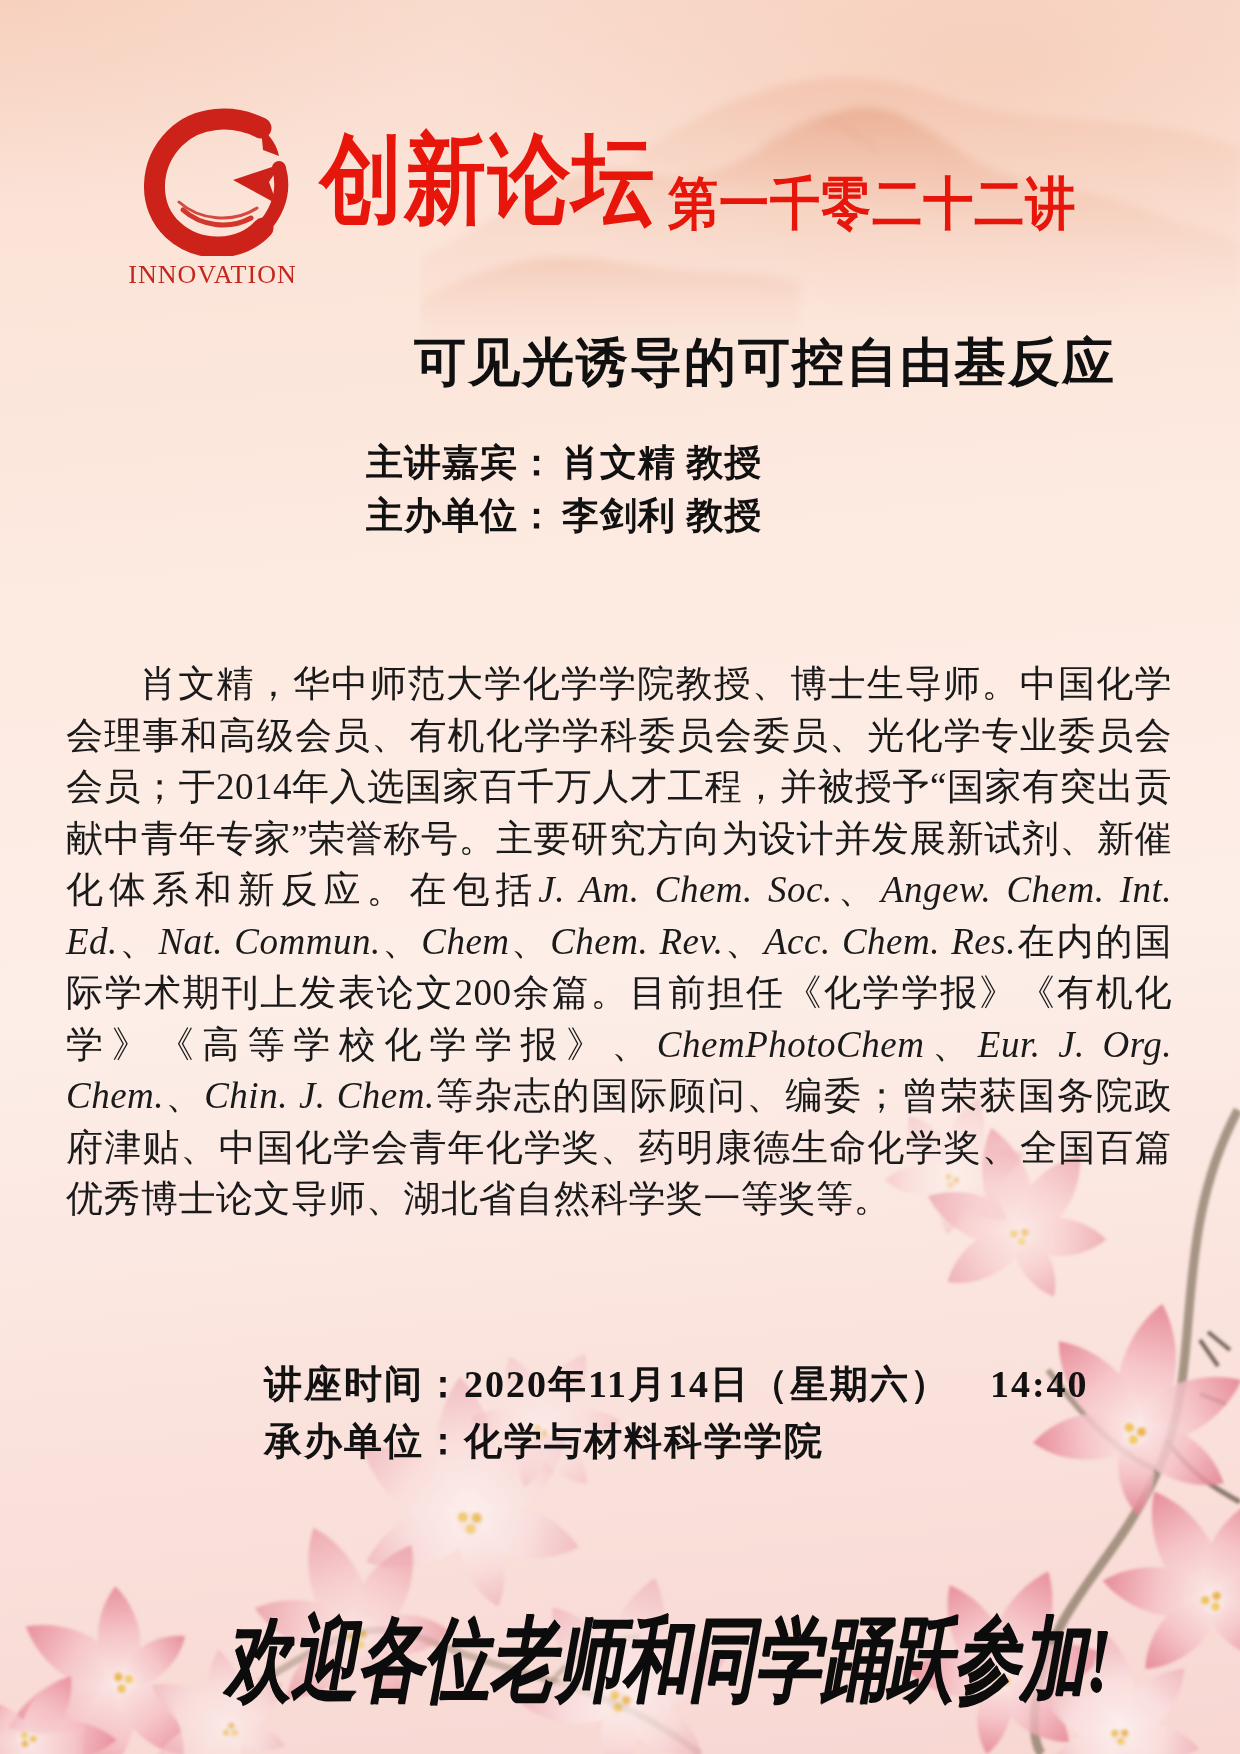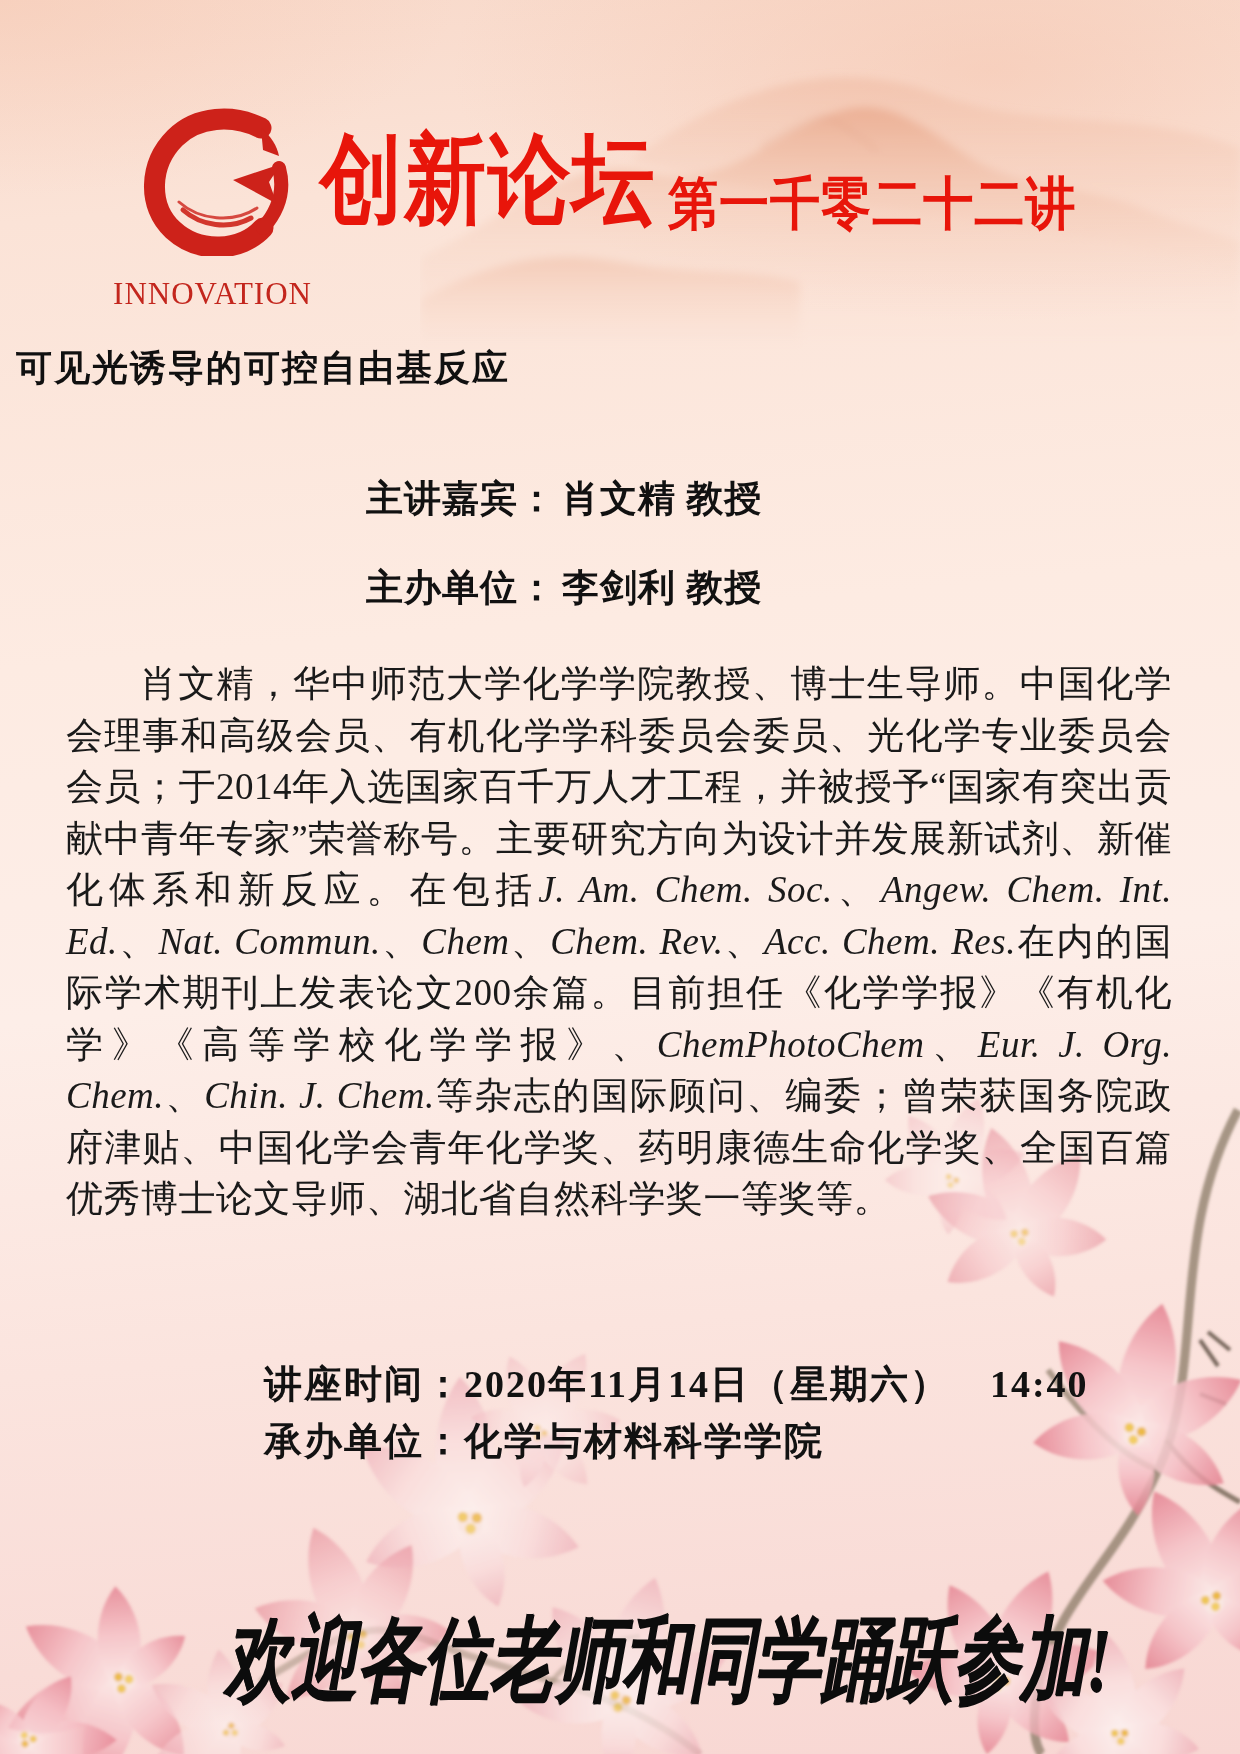--- a/index.html
+++ b/index.html
@@ -13,46 +13,46 @@
       radial-gradient(ellipse 700px 300px at 0% 0%, rgba(246,196,172,.40), rgba(246,196,172,0) 65%),
       linear-gradient(175deg,#f8d9ca 0%,#fbe3d7 12%,#fdebe2 36%,#fdeee8 55%,#fbe4de 74%,#f9dcd7 90%,#f8d7d3 100%);
     font-family:"Liberation Serif","DejaVu Serif",serif;
     color:#191919;
   }
   .art{position:absolute;pointer-events:none;}
   
   .logo{position:absolute;left:100px;top:106px;width:225px;text-align:center;}
   .logo svg{display:block;margin:0 auto;}
   .logo-word{
-    margin-top:20px;font-family:"Liberation Serif",serif;
-    font-size:31px;color:#c3261d;letter-spacing:1px;font-weight:400;
+    margin-top:4px;font-family:"Liberation Serif",serif;
+    font-size:26px;color:#c3261d;letter-spacing:1px;font-weight:400;
   }
   .forum-title{
     position:absolute;left:320px;top:126px;
     font-family:"Liberation Sans","DejaVu Sans",sans-serif;
     font-weight:900;font-size:98px;line-height:1.1;color:#e8150a;
     transform:scaleX(.84);transform-origin:left center;letter-spacing:2px;
     white-space:nowrap;
   }
   .lecture-no{
     position:absolute;left:668px;top:172px;
     font-family:"Liberation Sans","DejaVu Sans",sans-serif;
     font-weight:900;font-size:57px;line-height:1.1;color:#e8150a;
     transform:scaleX(.88);transform-origin:left center;letter-spacing:1px;
     white-space:nowrap;
   }
   
   .talk-title{
-    position:absolute;left:0;right:124px;top:328px;margin:16px;
-    text-align:left;font-size:36px;font-weight:700;color:#101010;
+    position:absolute;left:0;right:124px;top:328px;margin:0;
+    text-align:right;font-size:52px;font-weight:700;color:#101010;
     letter-spacing:2px;white-space:nowrap;
   }
   
   .people{position:absolute;left:366px;top:436px;font-size:37px;font-weight:600;line-height:53px;letter-spacing:1px;color:#111;}
-  .people .line{white-space:nowrap;margin-top:36px;}
+  .people .line{white-space:nowrap;}
   .people .val{margin-left:6px;}
   
   .bio{
     position:absolute;left:50px;right:52px;top:642px;margin:16px;
     font-size:37px;line-height:51.5px;text-align:justify;
     text-indent:2em;color:#1a1a1a;letter-spacing:.5px;
   }
   .bio .it{font-style:italic;font-family:"Liberation Serif",serif;}
   
   .details{position:absolute;left:264px;top:1348px;font-size:38px;font-weight:600;line-height:57px;color:#121212;letter-spacing:2px;margin-top:8px;}

